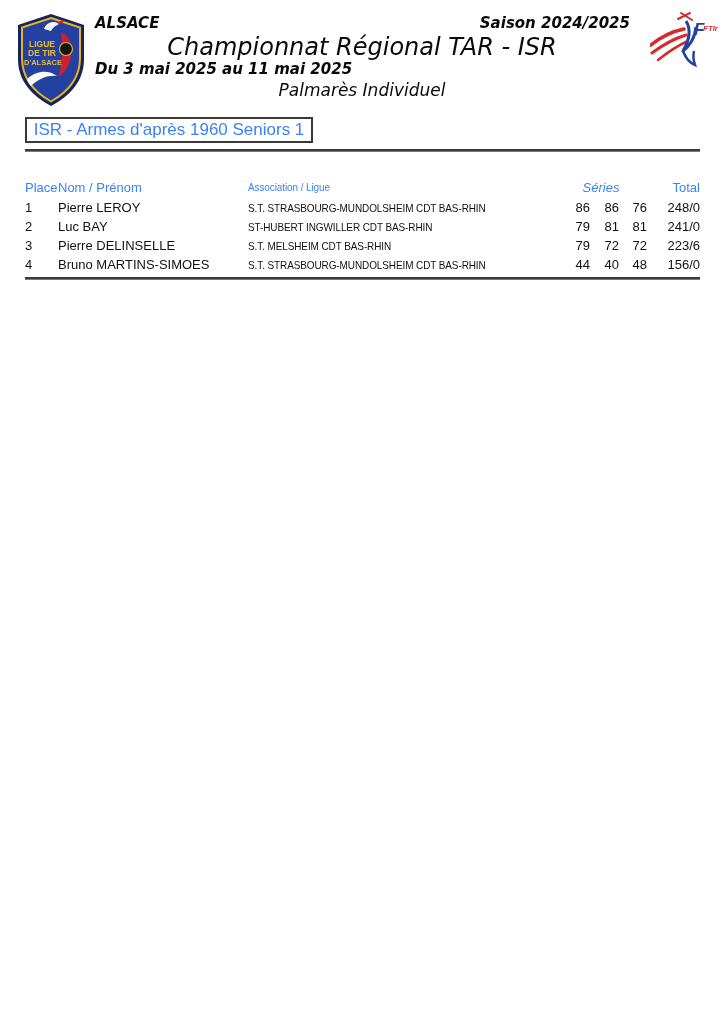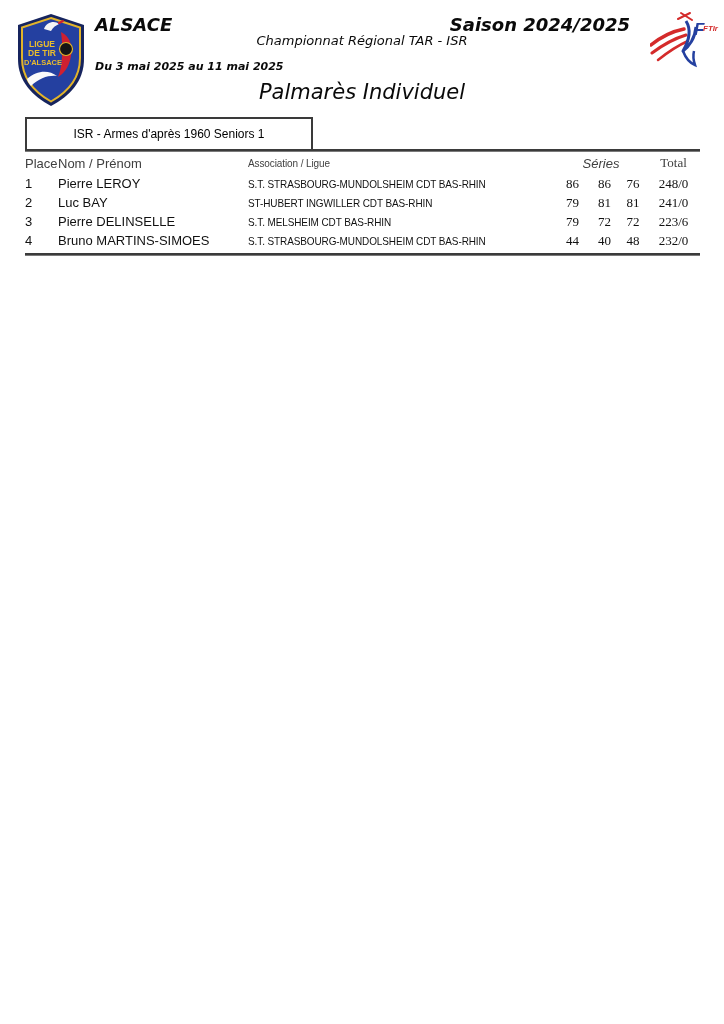--- a/index.html
+++ b/index.html
@@ -15,75 +15,75 @@
   }
 
   
   .logo-left  { position:absolute; left:15px; top:12px; }
   .logo-right { position:absolute; left:650px; top:10px; }
 
   .hdr-row1 {
     position:absolute; left:95px; right:94px; top:14px;
     display:flex; justify-content:space-between;
     font-family:"DejaVu Sans", sans-serif;
-    font-style:italic; font-weight:bold; font-size:18px; color:#0a0a0a;
+    font-style:italic; font-weight:bold; font-size:15px; color:#0a0a0a;
   }
   .hdr-title {
     position:absolute; left:0; right:0; top:33px;
     text-align:center;
     font-family:"DejaVu Sans", sans-serif;
-    font-style:italic; font-size:13px; color:#0a0a0a;
+    font-style:italic; font-size:24px; color:#0a0a0a;
   }
   .hdr-row3 {
     position:absolute; left:95px; right:94px; top:60px;
     display:flex; justify-content:space-between;
     font-family:"DejaVu Sans", sans-serif;
-    font-style:italic; font-weight:bold; font-size:11px; color:#0a0a0a;
+    font-style:italic; font-weight:bold; font-size:15px; color:#0a0a0a;
   }
   .hdr-subtitle {
     position:absolute; left:0; right:0; top:80px;
     text-align:center;
     font-family:"DejaVu Sans", sans-serif;
-    font-style:italic; font-size:21px; color:#0a0a0a;
+    font-style:italic; font-size:17px; color:#0a0a0a;
   }
 
   
   .category-box {
     position:absolute; left:25px; top:117px;
-    width:288px; height:34px;
+    width:288px; height:26px;
     border:2px solid #3a3a3a;
     display:flex; align-items:center; justify-content:center;
-    font-size:12px; color:#000000;
+    font-size:17px; color:#3b82f6;
     background:#fff;
   }
 
   
   .results { position:absolute; left:25px; top:149px; width:675px; }
   .rule { height:3px; background:linear-gradient(to bottom, #3b3b3b 55%, #9f9f9f); }
   .thead {
     display:grid;
     grid-template-columns:33px 190px 307px 92px 53px;
     height:22px; align-items:center;
-    font-size:13px; color:#404040;
+    font-size:13px; color:#3b82f6;margin-top:24px;
   }
   .trow {
     display:grid;
     grid-template-columns:33px 190px 307px 35px 29px 28px 53px;
     height:19px; align-items:center;
     font-size:13px; color:#111;
     white-space:nowrap;
   }
   .h-assoc, .c-assoc {
     font-size:10.5px;
     transform:scaleX(0.95); transform-origin:left center;
     white-space:nowrap;
     letter-spacing:-0.1px;
   }
   .h-series { text-align:center;font-style:italic; }
-  .h-total, .num { text-align:center;font-family:Liberation Serif, serif; }
+  .h-total, .num { text-align:right; }
   .rule-bottom { margin-top:3px; }
 </style>
 </head>
 <body>
 
 <div class="page">
 
   <svg class="logo-left" width="72" height="96" viewBox="0 0 72 96">
     <path d="M36 2 L69 13 V47 C69 69 55 84 36 94 C17 84 3 69 3 47 V13 Z" fill="#16245e"></path>
     <path d="M36 6 L65 15.5 V46 C65 65.5 53 80 36 89.5 C19 80 7 65.5 7 46 V15.5 Z" fill="#2440a0" stroke="#e2b42a" stroke-width="2"></path>
@@ -166,19 +166,19 @@
     <span class="c-total num">223/6</span>
   </div>
 
   <div class="trow">
     <span class="c-place">4</span>
     <span class="c-name">Bruno MARTINS-SIMOES</span>
     <span class="c-assoc">S.T. STRASBOURG-MUNDOLSHEIM CDT BAS-RHIN</span>
     <span class="c-s num">44</span>
     <span class="c-s num">40</span>
     <span class="c-s num">48</span>
-    <span class="c-total num">232/0</span>
+    <span class="c-total num">156/0</span>
   </div>
 </div>
     <div class="rule rule-bottom"></div>
   </section>
 
 </div>
 
 </body></html>

